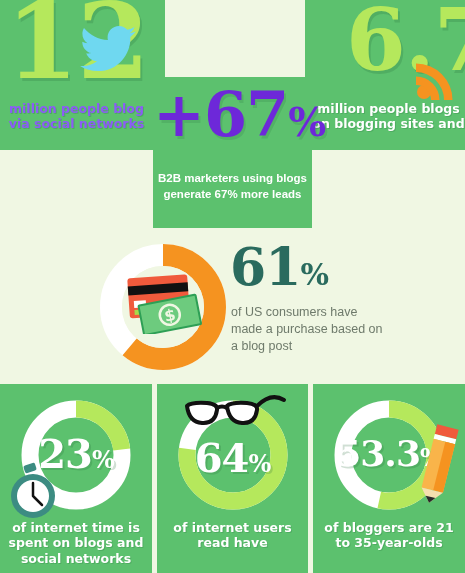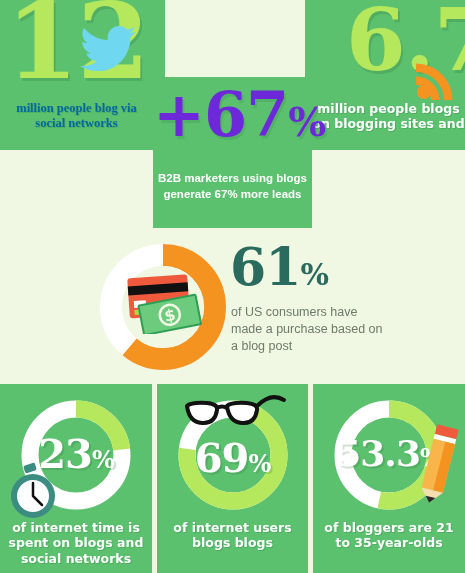--- a/index.html
+++ b/index.html
@@ -43,23 +43,22 @@
 
   
   .p1{position:absolute;left:0;top:0;width:153px;height:150px;}
   .p1 .num{
     position:absolute;left:6px;top:-4px;
     font-size:104px;color:#B5E85C;
     text-shadow:2px 3px 0 rgba(40,110,60,.22);
   }
   .p1 .cap{
     position:absolute;left:0;top:101px;width:153px;
-    font-size:12.5px;color:#0369a1;
+    font-size:12.5px;color:#8b5cf6;
     text-shadow:1px 1px 0 rgba(40,110,60,.25);
-    font-family:Liberation Serif, serif;
   }
   .twitter-bird{position:absolute;left:80px;top:26px;width:56px;height:46px;}
 
   
   .p2{position:absolute;left:312px;top:0;width:153px;height:150px;}
   .p2 .num{
     position:absolute;left:2px;top:2px;
     font-size:86px;color:#B5E85C;
     text-shadow:2px 3px 0 rgba(40,110,60,.22);
     margin-left:32px;
@@ -203,29 +202,29 @@
     </svg>
     <div class="caption cap">of internet time is spent on blogs and social networks</div>
   </div>
 
   <div class="pb pb-2">
     <svg class="donut" viewBox="0 0 118 118">
       <circle cx="59" cy="59" r="46" fill="none" stroke="#FFFFFF" stroke-width="17"></circle>
       <circle cx="59" cy="59" r="46" fill="none" stroke="#B5E85C" stroke-width="17" stroke-dasharray="222.5 66.5" transform="rotate(-90 59 59)"></circle>
     </svg>
     <div class="bignum num">
-      <span>69</span><span class="pct">%</span>
+      <span>64</span><span class="pct">%</span>
     </div>
     <svg class="glasses-icon" viewBox="0 0 105 44">
       <path d="M4 20 Q6 36 19 37 Q32 38 34 24 Q35 18 24 17 Q8 16 4 20 Z" fill="#FFFFFF" stroke="#111111" stroke-width="4" stroke-linejoin="round"></path>
       <path d="M44 20 Q46 36 59 37 Q72 38 74 24 Q75 18 64 17 Q48 16 44 20 Z" fill="#FFFFFF" stroke="#111111" stroke-width="4" stroke-linejoin="round"></path>
       <path d="M34 22 Q39 19 44 22" stroke="#111111" stroke-width="4" fill="none"></path>
       <path d="M74 20 Q88 6 101 14" stroke="#111111" stroke-width="4" fill="none" stroke-linecap="round"></path>
     </svg>
-    <div class="caption cap">of internet users blogs blogs</div>
+    <div class="caption cap">of internet users read have</div>
   </div>
 
   <div class="pb pb-3">
     <svg class="donut" viewBox="0 0 118 118">
       <circle cx="59" cy="59" r="46" fill="none" stroke="#FFFFFF" stroke-width="17"></circle>
       <circle cx="59" cy="59" r="46" fill="none" stroke="#B5E85C" stroke-width="17" stroke-dasharray="154.1 134.9" transform="rotate(-90 59 59)"></circle>
     </svg>
     <div class="bignum num">
       <span>53.3</span><span class="pct">%</span>
     </div>

